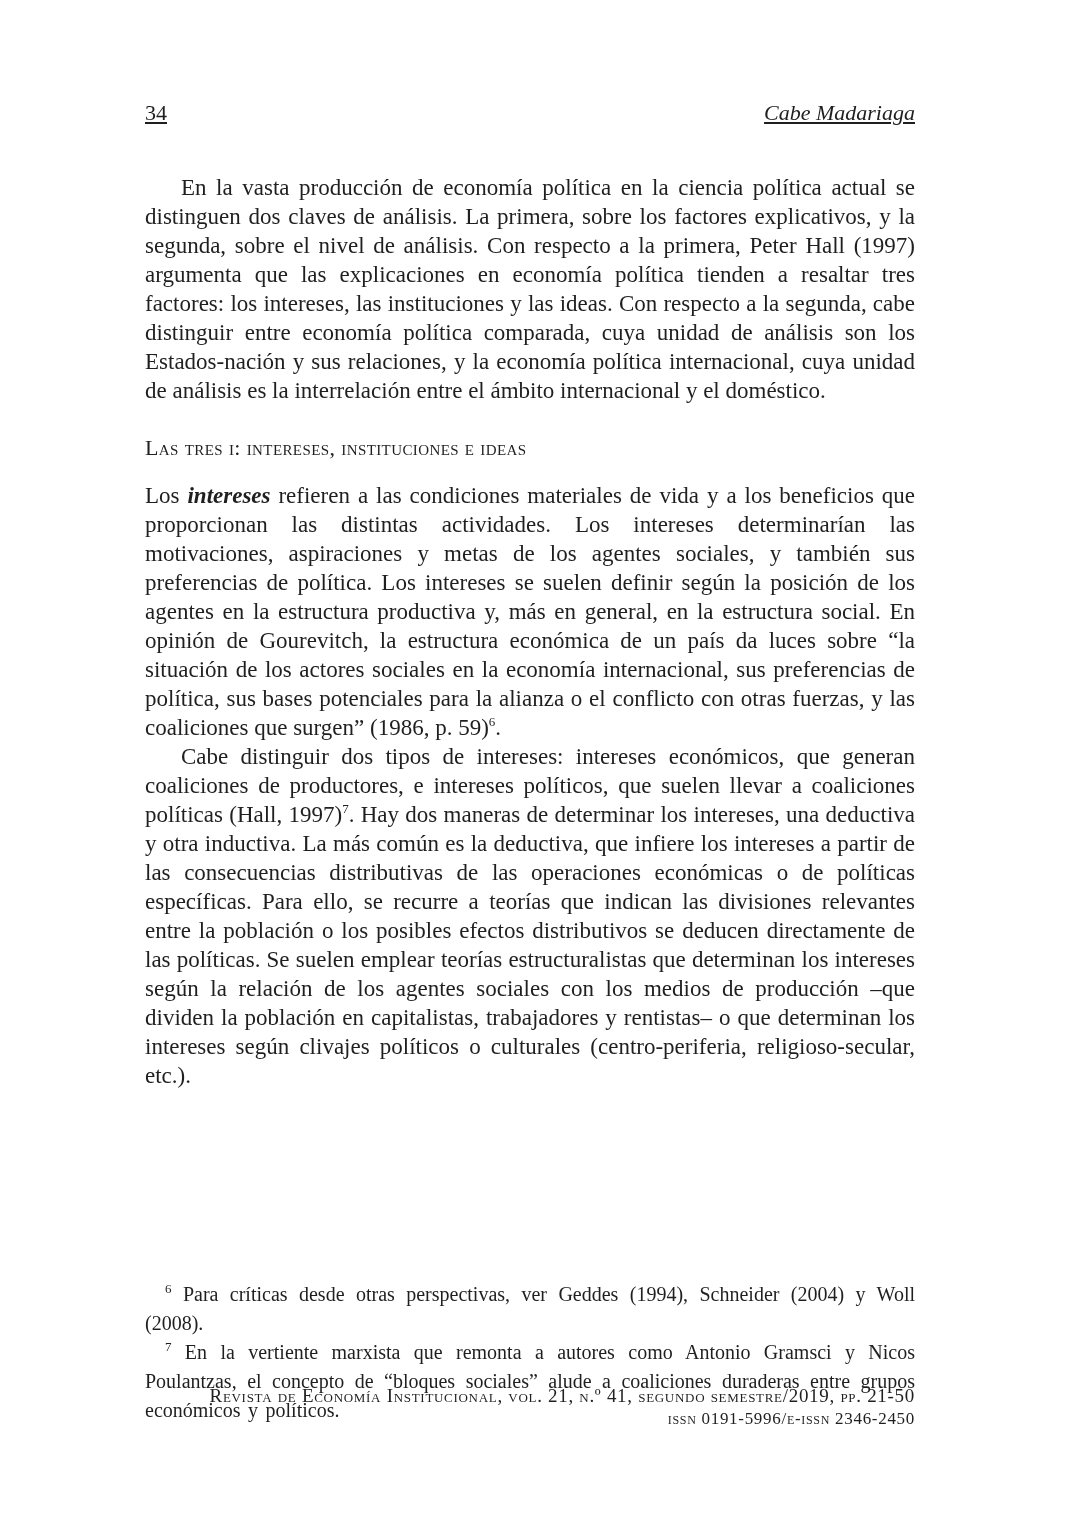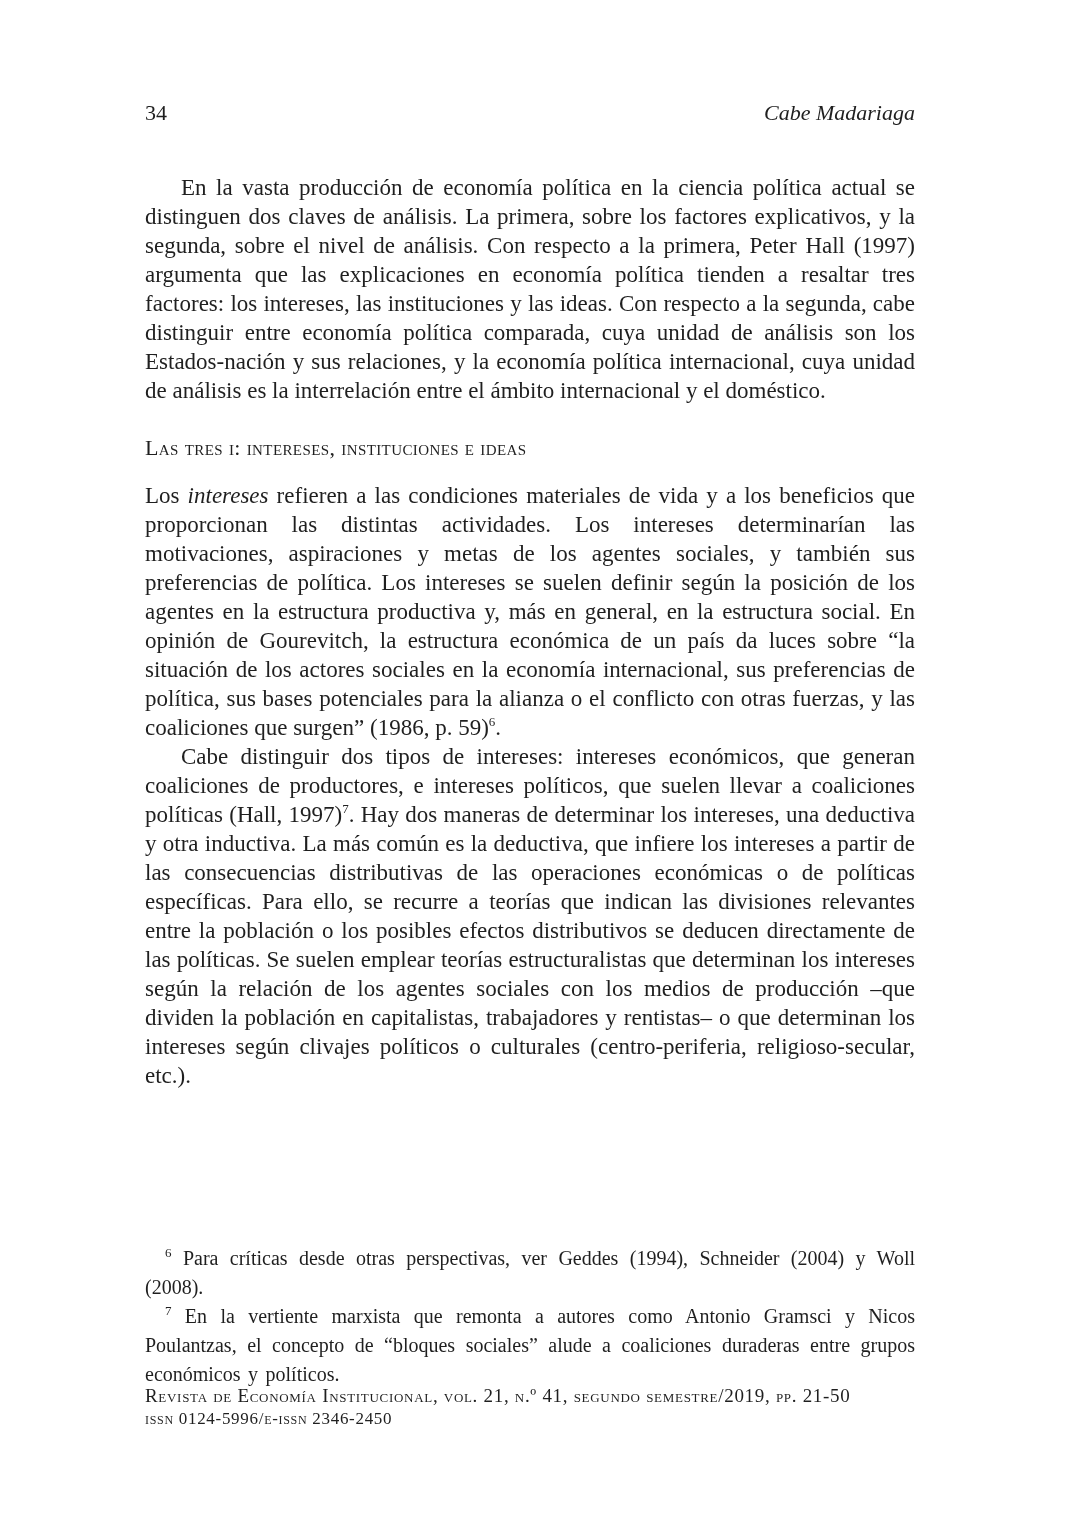--- a/index.html
+++ b/index.html
@@ -13,20 +13,21 @@
   }
   .page { position: absolute; inset: 0; background: #ffffff; }
   .col { position: absolute; left: 145px; width: 770px; }
 
   .header {
     top: 100px;
     display: flex;
     justify-content: space-between;
     align-items: flex-start;
     font-size: 22px;
+    text-decoration: underline;
   }
   .running-head { font-style: italic; }
 
   .body-text {
     top: 173px;
     font-size: 23px;
     line-height: 29px;
     text-align: justify;
   }
   .body-text p { margin: 0; }
@@ -34,35 +35,35 @@
 
   .section-heading {
     font-variant: small-caps;
     font-size: 22px;
     letter-spacing: 0.4px;
     margin: 28px 0 19px 0 !important;
     text-align: left;
     text-indent: 0;
   }
 
-  em { font-style: italic; }
+  em { font-style: italic; font-weight: bold; }
   sup { font-size: 13px; vertical-align: super; line-height: 0; }
 
   .footnotes {
-    top: 1244px;
+    top: 1280px;
     font-size: 20px;
     line-height: 29px;
     text-align: justify;
     word-spacing: 2.5px;
   }
   .footnotes p { margin: 0; text-indent: 20px; }
 
   .footer {
     top: 1385px;
-    text-align: left;
+    text-align: right;
     font-variant: small-caps;
   }
   .footer-line1 { font-size: 19px; letter-spacing: 0.7px; }
   .footer-line2 { font-size: 17px; letter-spacing: 0.7px; margin-top: 2px; }
 </style>
 </head>
 <body>
 
 <div class="page">
 
@@ -81,16 +82,16 @@
     <p class="indent"><span>Cabe distinguir dos tipos de intereses: intereses económicos, que generan coaliciones de productores, e intereses políticos, que suelen llevar a coaliciones políticas (Hall, 1997)</span><sup>7</sup><span>. Hay dos maneras de determinar los intereses, una deductiva y otra inductiva. La más común es la deductiva, que infiere los intereses a partir de las consecuencias distributivas de las operaciones económicas o de políticas específicas. Para ello, se recurre a teorías que indican las divisiones relevantes entre la población o los posibles efectos distributivos se deducen directamente de las políticas. Se suelen emplear teorías estructuralistas que determinan los intereses según la relación de los agentes sociales con los medios de producción –que dividen la población en capitalistas, trabajadores y rentistas– o que determinan los intereses según clivajes políticos o culturales (centro-periferia, religioso-secular, etc.).</span></p>
   </div>
 
   <div class="col footnotes">
     <p><sup>6</sup><span> Para críticas desde otras perspectivas, ver Geddes (1994), Schneider (2004) y Woll (2008).</span></p>
     <p><sup>7</sup><span> En la vertiente marxista que remonta a autores como Antonio Gramsci y Nicos Poulantzas, el concepto de “bloques sociales” alude a coaliciones duraderas entre grupos económicos y políticos.</span></p>
   </div>
 
   <div class="col footer">
     <div class="footer-line1">Revista de Economía Institucional, vol. 21, n.º 41, segundo semestre/2019, pp. 21-50</div>
-    <div class="footer-line2">issn 0124-5996/e-issn 2346-2450</div>
+    <div class="footer-line2">issn 0191-5996/e-issn 2346-2450</div>
   </div>
 
 </div>
 
 </body></html>

